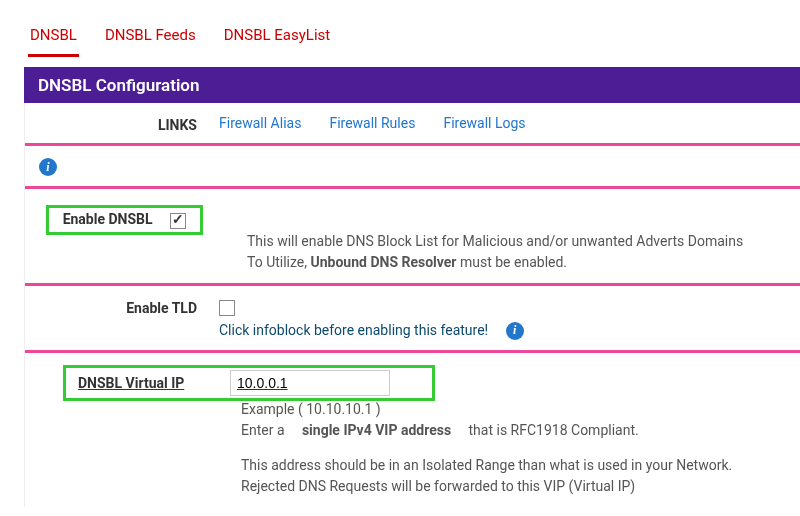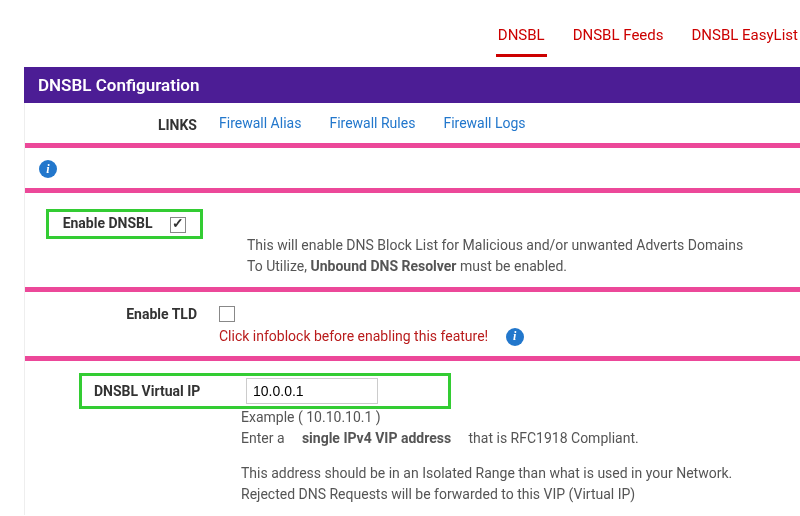--- a/index.html
+++ b/index.html
@@ -8,21 +8,20 @@
       font-size: 14px;
       color: #333;
       background: #fff;
       padding: 20px 0 0 24px;
     }
     .tabs {
       display: flex;
       gap: 24px;
       margin-bottom: 10px;
       padding-left: 4px;
-      justify-content: flex-end;
     }
     .tab {
       color: #cc0000;
       font-size: 15px;
       padding: 6px 2px 10px;
       cursor: pointer;
       border-bottom: 3px solid transparent;
     }
     .tab.active {
       border-bottom: 3px solid #cc0000;
@@ -36,21 +35,21 @@
       font-weight: 600;
       margin-top: 4px;
     }
     .panel-body {
       border-left: 1px solid #eee;
     }
     .row {
       display: flex;
       align-items: flex-start;
       padding: 10px 14px;
-      border-bottom: 5px solid #ec4899;
+      border-bottom: 3px solid #ec4899;
     }
     .row.no-border { border-bottom: none; }
     .label-col {
       width: 180px;
       text-align: right;
       font-weight: 700;
       padding-right: 22px;
       padding-top: 4px;
       color: #333;
     }
@@ -111,21 +110,21 @@
       background: #999;
       color: #fff;
       font-size: 11px;
       font-weight: 700;
       padding: 2px 8px;
       border-radius: 4px;
       vertical-align: middle;
       margin-right: 10px;
     }
     .warn-text {
-      color: #b91c1c;
+      color: #0c4a6e;
       font-size: 14px;
     }
     .text-input {
       border: 1px solid #ccc;
       border-radius: 3px;
       padding: 5px 8px;
       font-size: 14px;
       width: 420px;
       color: #444;
     }
@@ -141,21 +140,21 @@
       padding: 2px 4px;
       width: 372px;
     }
     .vip-border .label-inner {
       width: 160px;
       text-align: left;
       font-weight: 700;
       padding-left: 8px;
     }
     .vip-border input {
-      width: 132px;
+      width: 160px;
       border: 1px solid #ccc;
       padding: 4px 6px;
       font-size: 14px;
     }
     .vip-full-input {
       width: 420px;
     }
     .bold { font-weight: 700; }
     .mt6 { margin-top: 6px; }
     .mt10 { margin-top: 10px; }
@@ -214,21 +213,21 @@
       <div class="mt6">
         <span class="warn-text">Click infoblock before enabling this feature!</span>
         &nbsp;&nbsp;&nbsp;
         <span class="info-icon">i</span>
       </div>
     </div>
   </div>
 
   <div class="row no-border vip-row" style="padding-top:14px;">
     <div style="width:202px; position:relative;">
-      <div class="vip-border" style="position:absolute; left:40px; top:-2px;">
+      <div class="vip-border" style="position:absolute; left:24px; top:-2px;text-decoration:underline;">
         <span class="label-inner">DNSBL Virtual IP</span>
         <input type="text" value="10.0.0.1" style="">
       </div>
     </div>
     <div class="content-col" style="padding-left:0;">
       <input type="text" class="text-input vip-full-input" style="visibility: hidden; height: 28px;">
       <div class="help-text" style="margin-top:2px;">
         <span>Example ( 10.10.10.1 )</span><br>
         <span>Enter a</span>
         &nbsp;&nbsp;&nbsp;

